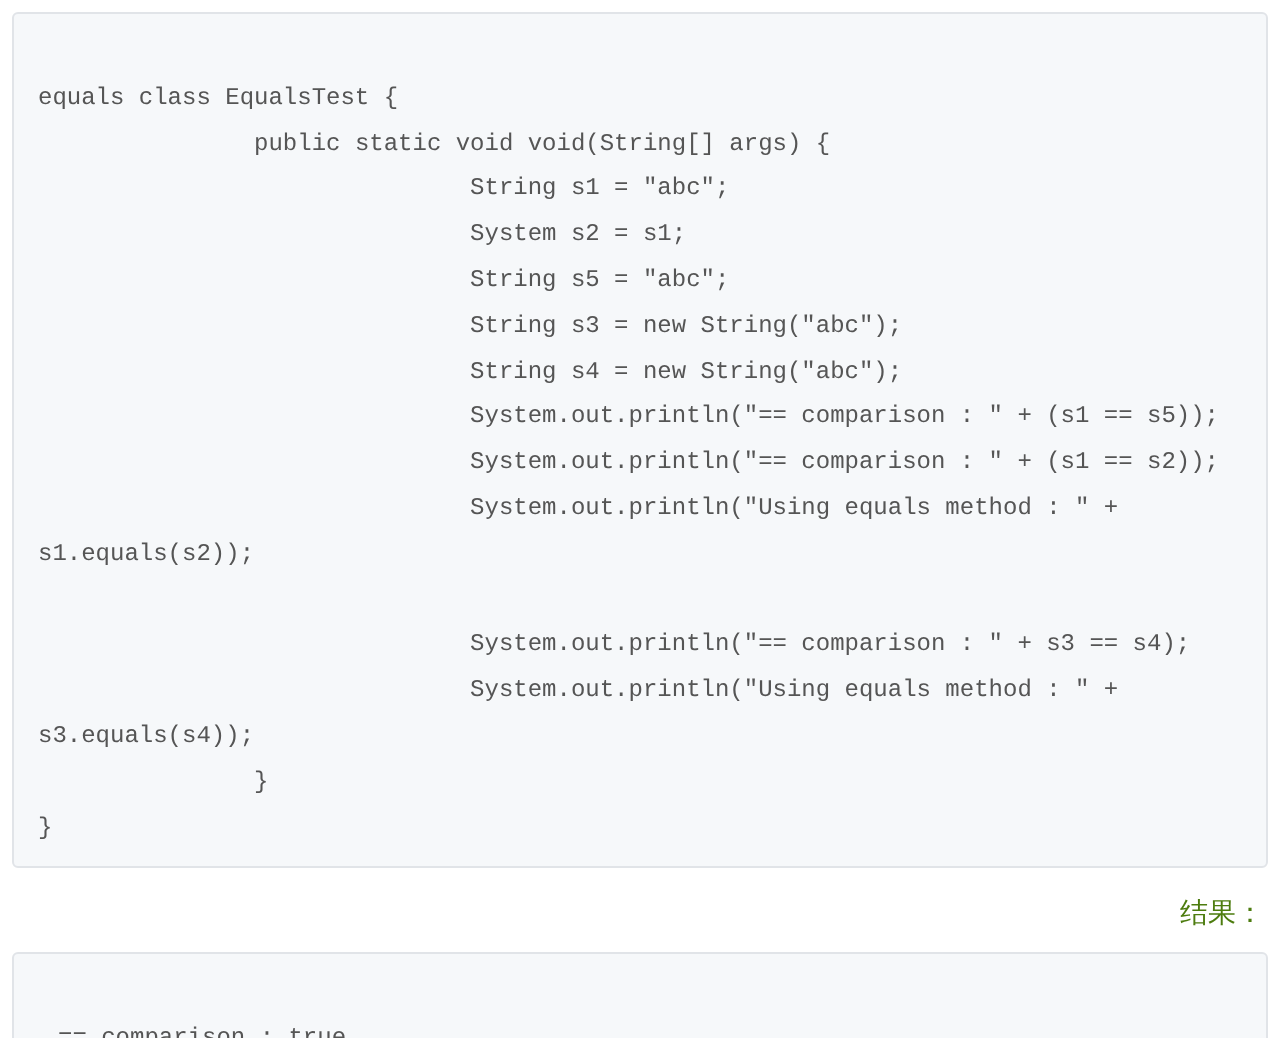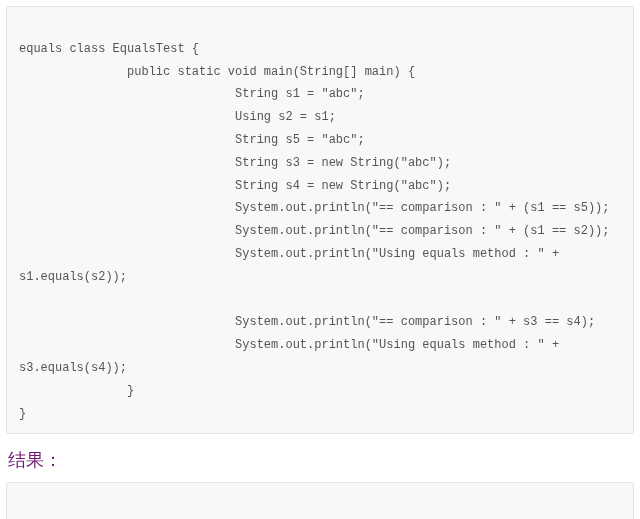--- a/index.html
+++ b/index.html
@@ -20,44 +20,45 @@
     font-family: Consolas, "Courier New", monospace;
     font-size: 12px;
     line-height: 1.9;
     color: #555;
     white-space: pre-wrap;
     word-wrap: break-word;
     overflow-x: hidden;
   }
   .result-label {
     margin: 14px 8px 10px 8px;
-    font-size: 18px;
-    color: #701a75;
+    font-size: 14px;
+    color: #4d7c0f;
+    text-align: right;
   }
   .output-block {
     background: #f6f8fa;
     border: 1px solid #e1e4e8;
     border-radius: 3px;
     margin: 6px;
     padding: 8px 12px 8px 22px;
     font-family: Consolas, "Courier New", monospace;
     font-size: 12px;
     line-height: 1.9;
     color: #555;
     white-space: pre-wrap;
   }
 </style>
 </head>
 <body>
 
 <div class="code-block">
 <span>equals class EqualsTest {</span>
-<span>               public static void main(String[] main) {</span>
+<span>               public static void void(String[] args) {</span>
 <span>                              String s1 = "abc";</span>
-<span>                              Using s2 = s1;</span>
+<span>                              System s2 = s1;</span>
 <span>                              String s5 = "abc";</span>
 <span>                              String s3 = new String("abc");</span>
 <span>                              String s4 = new String("abc");</span>
 <span>                              System.out.println("== comparison : " + (s1 == s5));</span>
 <span>                              System.out.println("== comparison : " + (s1 == s2));</span>
 <span>                              System.out.println("Using equals method : " + s1.equals(s2));</span>
 <span></span>
 <span>                              System.out.println("== comparison : " + s3 == s4);</span>
 <span>                              System.out.println("Using equals method : " + s3.equals(s4));</span>
 <span>               }</span>

